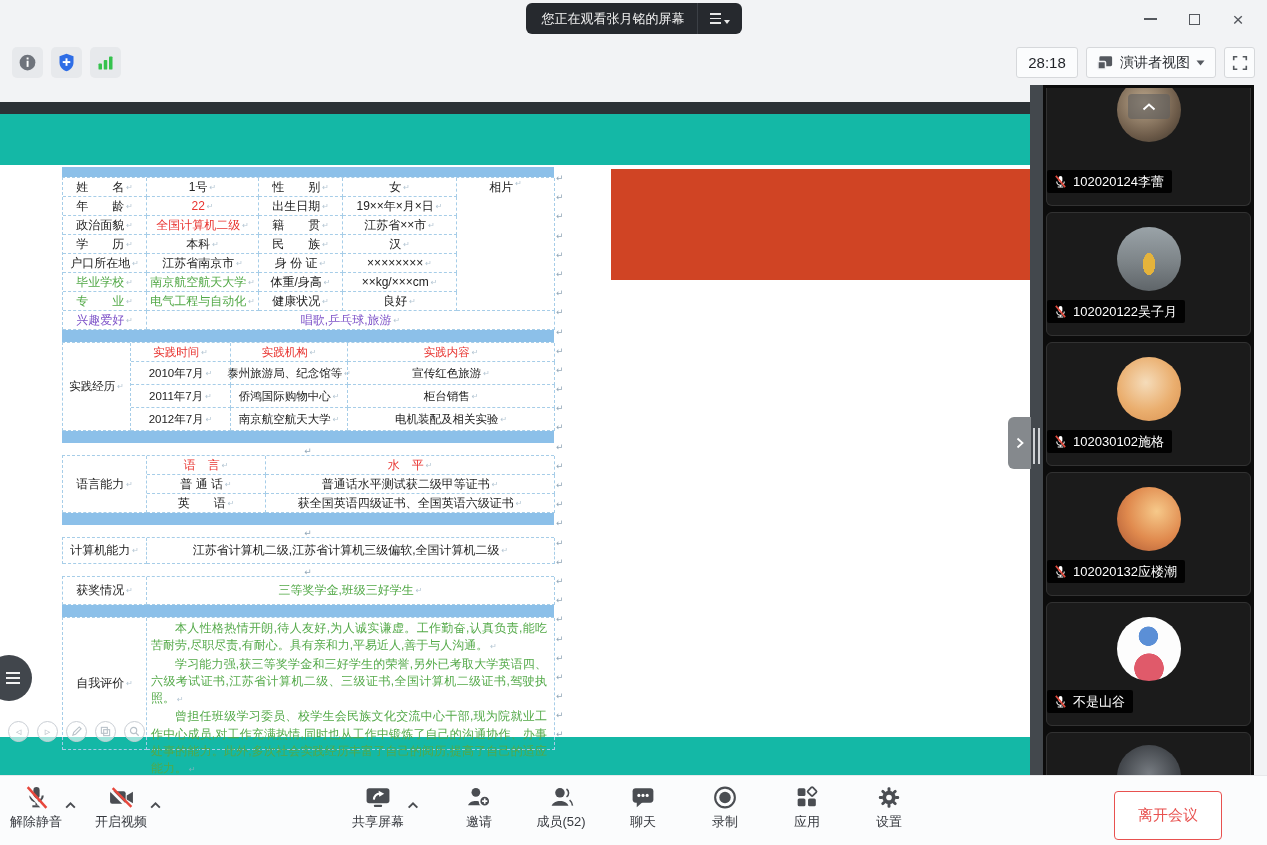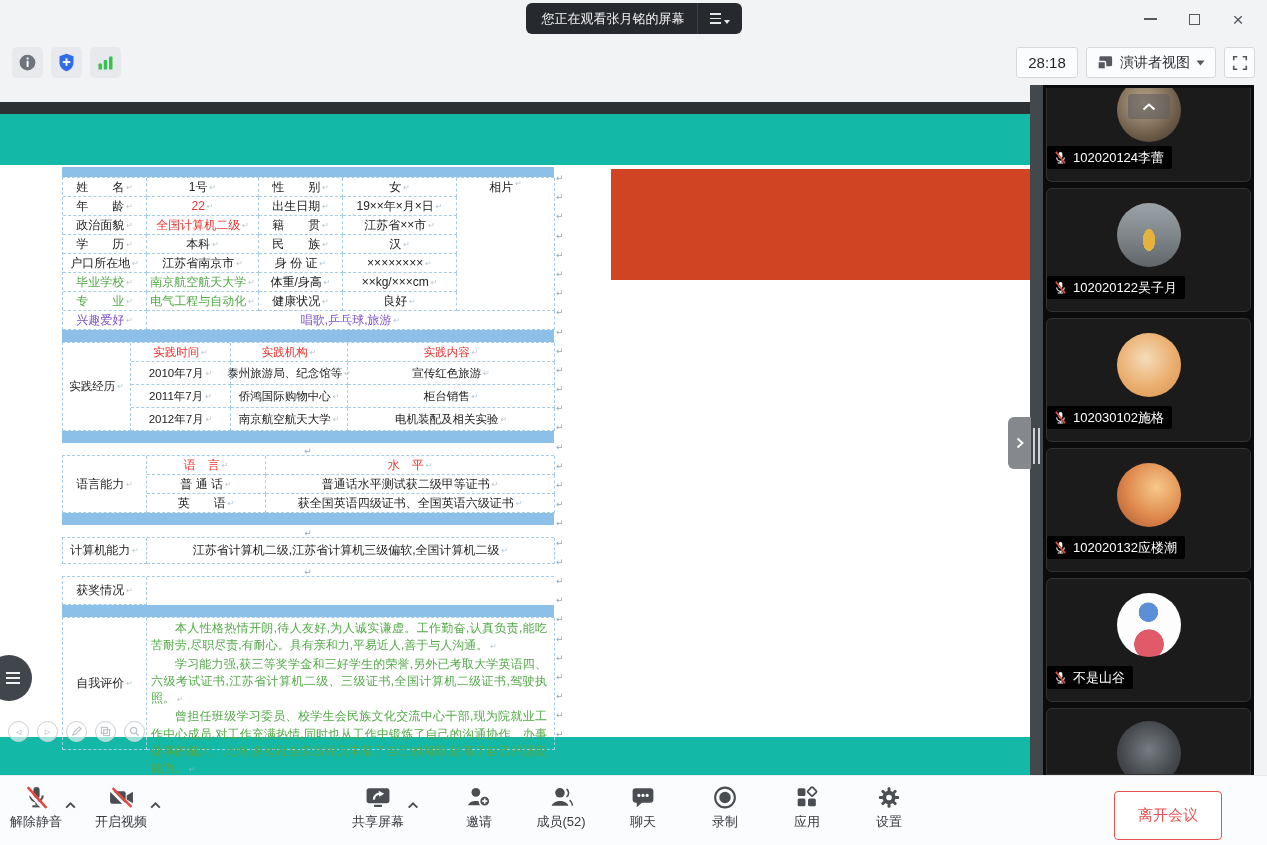--- a/index.html
+++ b/index.html
@@ -81,21 +81,21 @@
   .collapse-tab { position:absolute; left:-22px; top:332px; width:23px; height:52px; background:#85898d;
     border-radius:6px 0 0 6px; display:flex; align-items:center; justify-content:center; cursor:pointer; }
   .scroll-handle { position:absolute; left:3px; top:343px; height:36px; width:7px;
     border-left:2px solid #cfd2d5; border-right:2px solid #cfd2d5; cursor:grab; }
 
   
   .sidebar { width:211px; background:#0c0c0c; padding:3px 3px 0 3px; overflow:hidden; }
   .edge { width:13px; background:#f2f3f5; }
   .tile { position:relative; width:205px; height:124px; background:#1b1b1b; border:1px solid #323232;
     border-radius:6px; margin-bottom:6px; overflow:hidden; }
-  .tile1 { height:94px; border-radius:0 0 6px 6px; border-top:none; }
+  .tile1 { height:118px; border-radius:0 0 6px 6px; border-top:none; }
   .tile6 { height:67px; border-radius:6px 6px 0 0; margin-bottom:0; }
   .avatar { position:absolute; left:50%; transform:translateX(-50%); width:64px; height:64px; border-radius:50%; }
   .tile .avatar { top:14px; }
   .tile1 .avatar { top:-10px; }
   .tile6 .avatar { top:12px; }
   .av1 { background:radial-gradient(circle at 42% 38%, #bda88c, #6e5c4a 62%, #3a3229 100%); }
   .av2 { background:radial-gradient(ellipse 11px 20px at 50% 58%, #e5b33b 0 55%, rgba(0,0,0,0) 56%),
          linear-gradient(180deg,#9aa3a8 0%, #7d8488 55%, #5f6569 100%); }
   .av3 { background:radial-gradient(circle at 45% 40%, #f5dcba, #eaae6e 55%, #d89050 100%); }
   .av4 { background:radial-gradient(circle at 62% 38%, #f6c98a, #e08a4e 52%, #a85432 100%); }
@@ -273,20 +273,21 @@
 
           <div class="grid cgrid">
             <div class="c">计算机能力</div>
             <div class="c">江苏省计算机二级,江苏省计算机三级偏软,全国计算机二级</div>
           </div>
 
           <div class="blankrow"><span>↵</span></div>
 
           <div class="grid agrid">
             <div class="c">获奖情况</div>
+            <div class="c green">三等奖学金,班级三好学生</div>
           </div>
 
           <div class="band h12" style="background: rgb(140, 192, 233);"></div>
 
           <div class="grid sgrid">
             <div class="c">自我评价</div>
             <div class="c selfval">
               <div>
                 <p>本人性格热情开朗,待人友好,为人诚实谦虚。工作勤奋,认真负责,能吃苦耐劳,尽职尽责,有耐心。具有亲和力,平易近人,善于与人沟通。</p>
                 <p>学习能力强,获三等奖学金和三好学生的荣誉,另外已考取大学英语四、六级考试证书,江苏省计算机二级、三级证书,全国计算机二级证书,驾驶执照。</p>

